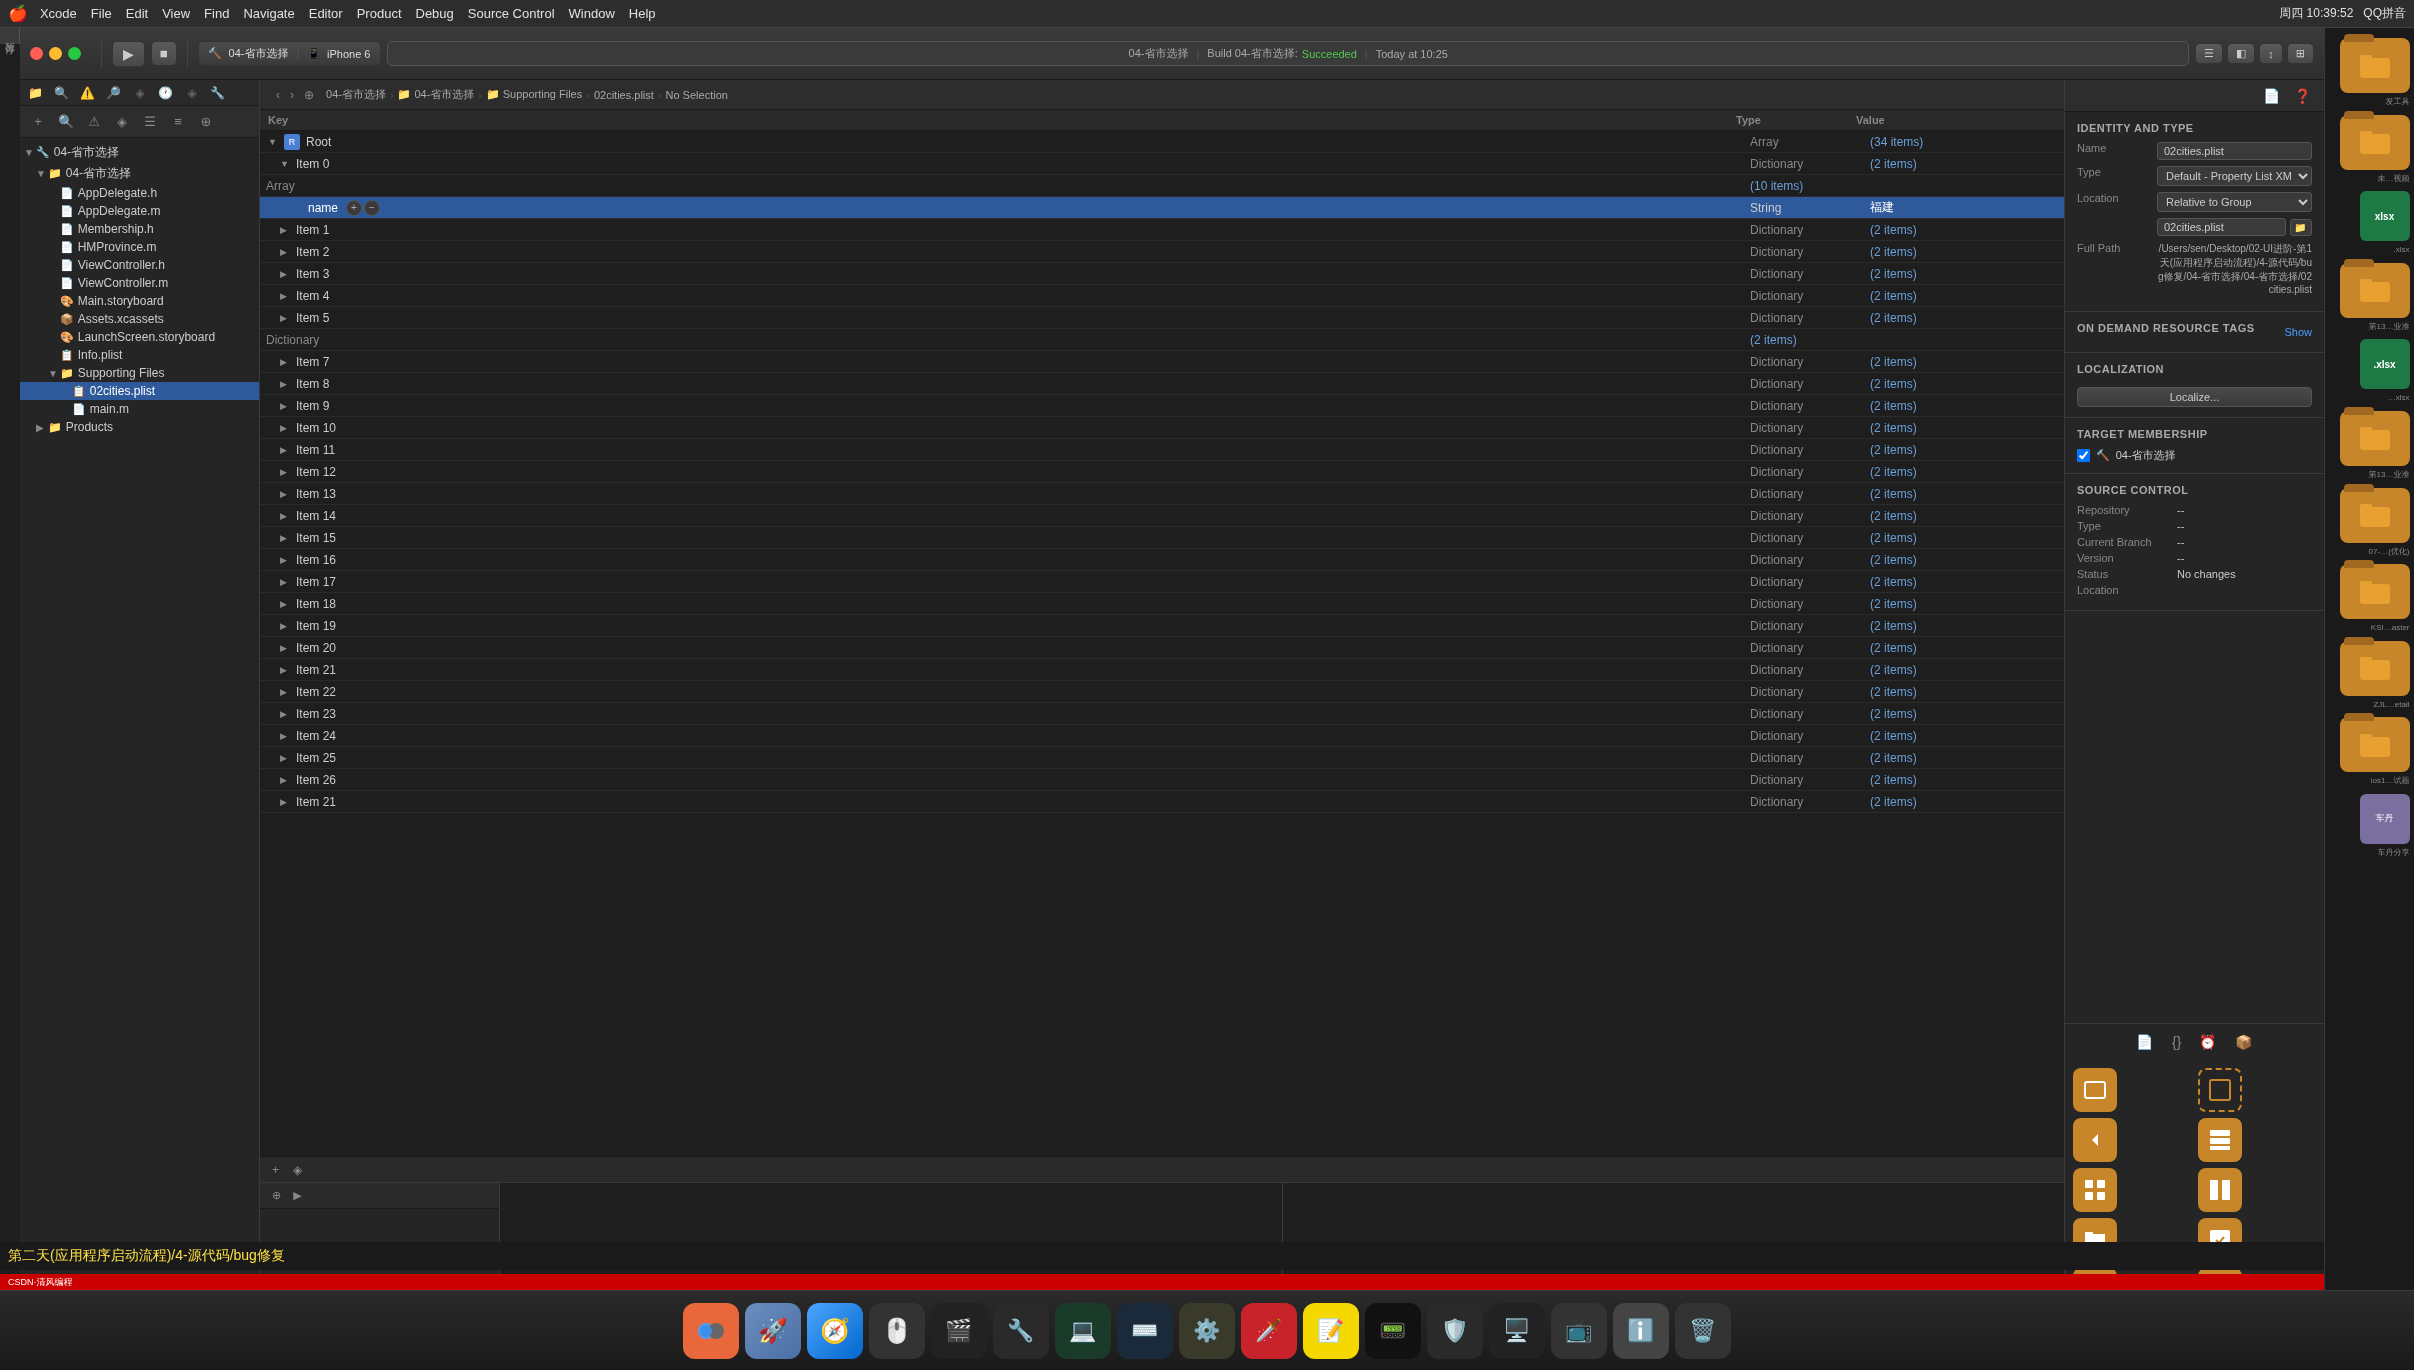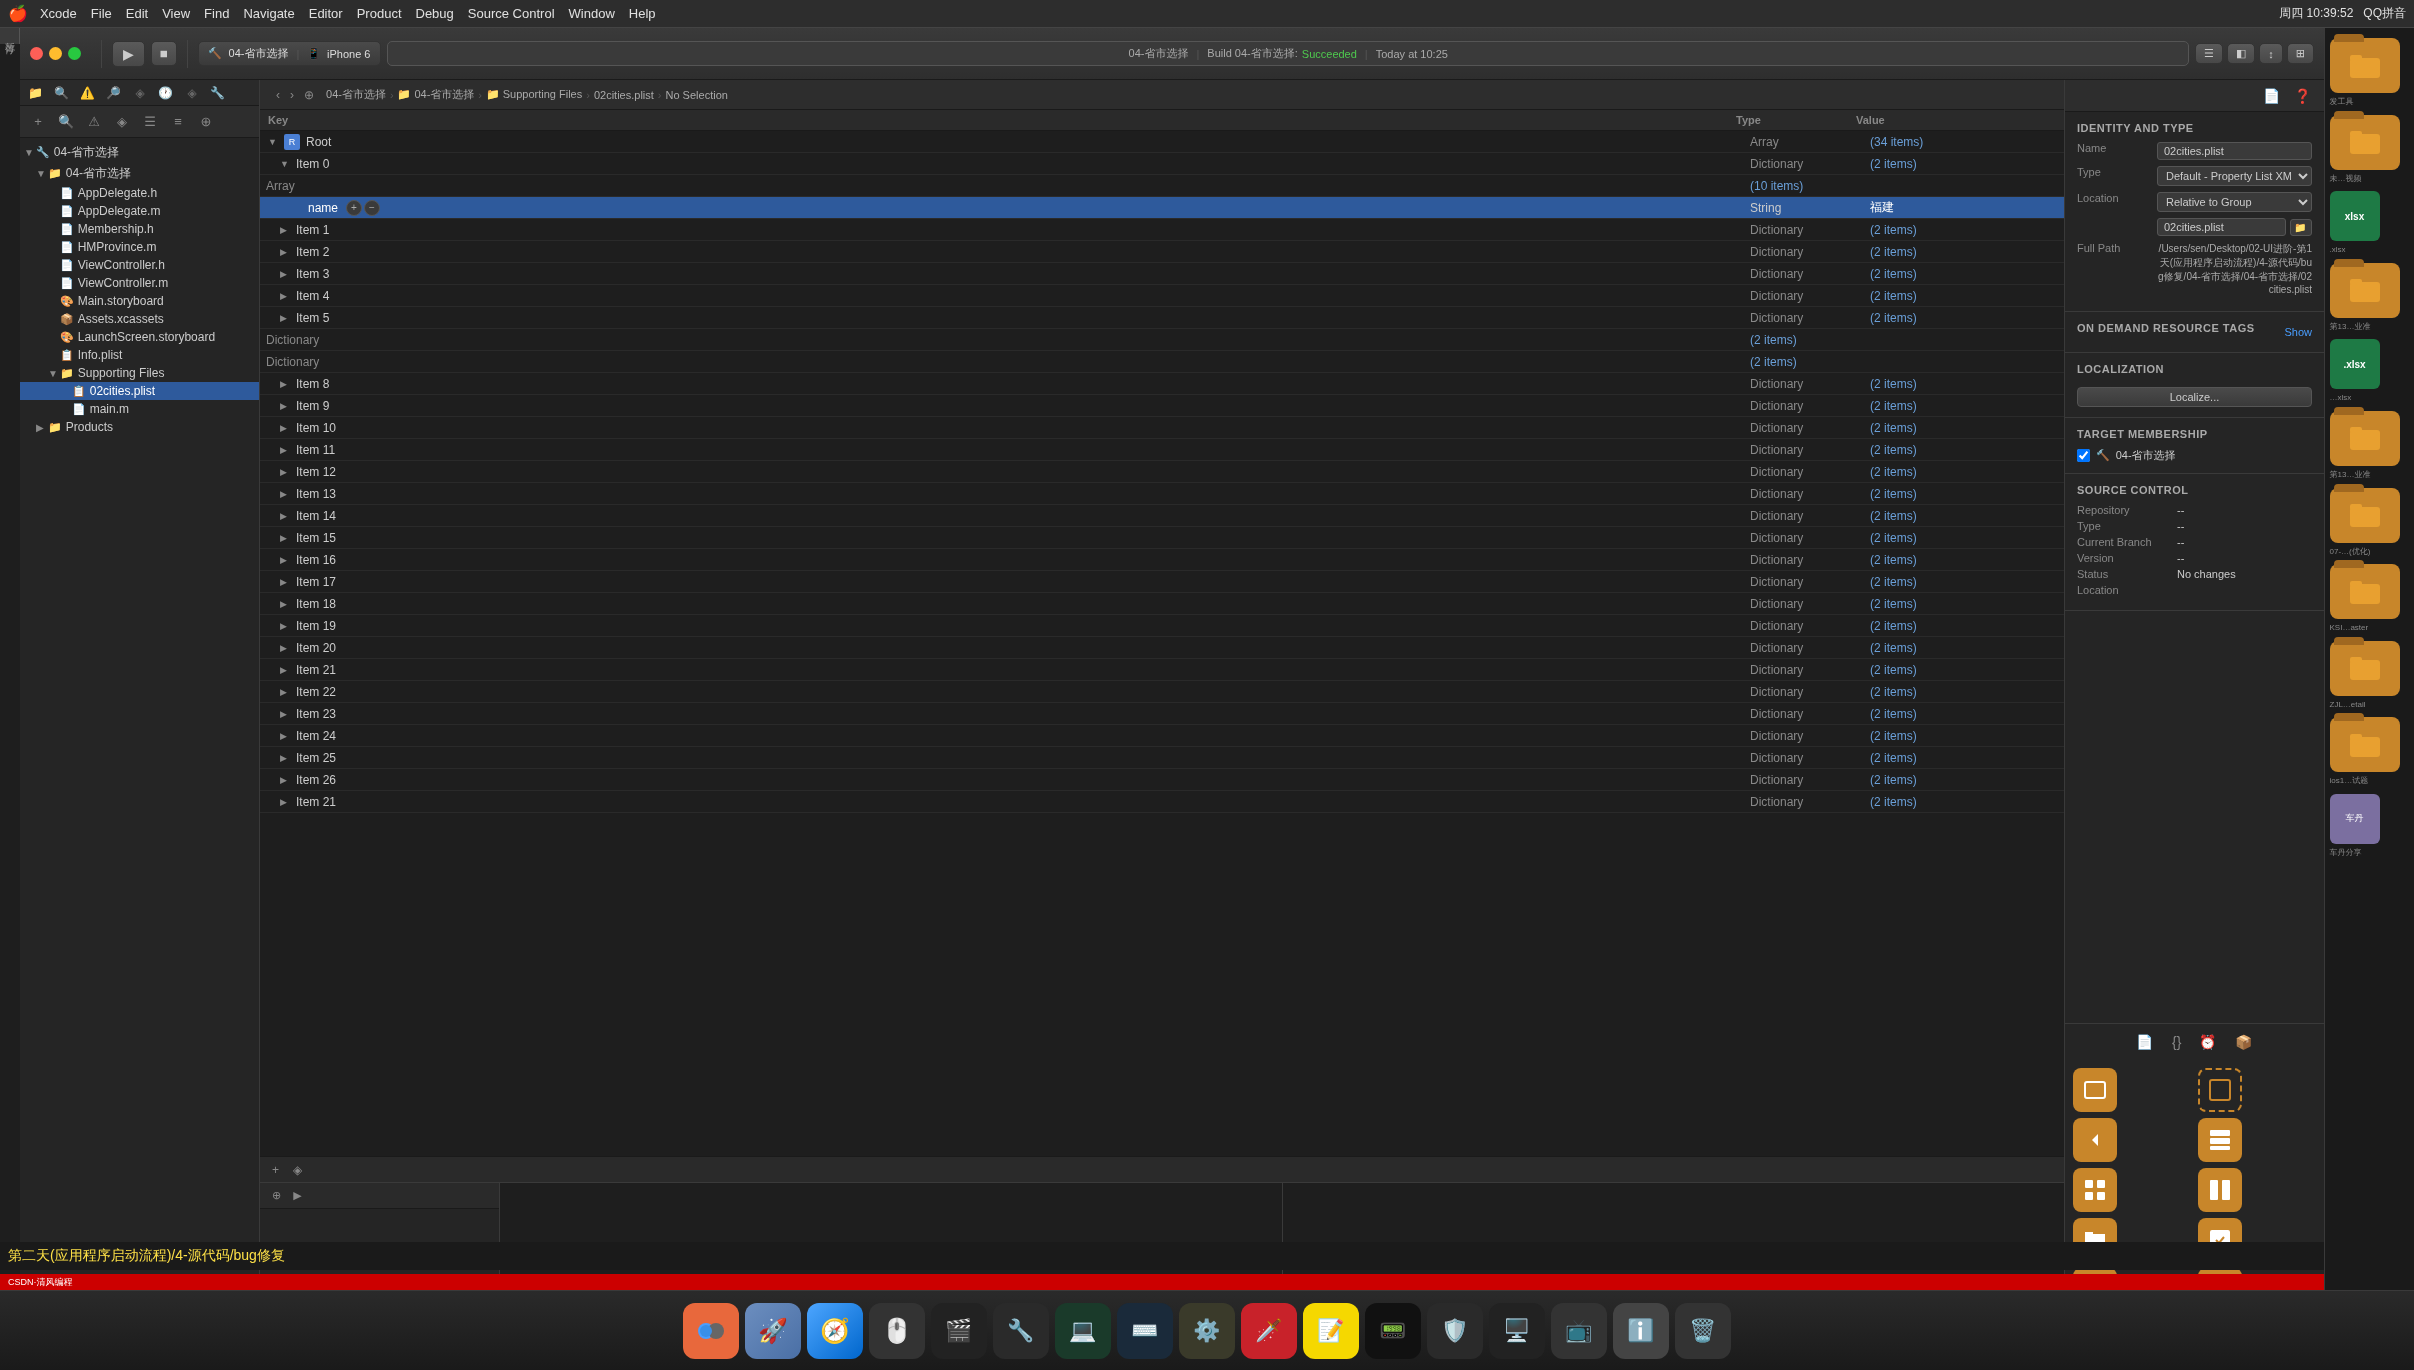--- a/index.html
+++ b/index.html
@@ -473,21 +473,21 @@
       top: -4px;
       left: 4px;
       width: 30px;
       height: 8px;
       background: #a06820;
       border-radius: 4px 4px 0 0;
     }
     .dock-item {
       display: flex;
       flex-direction: column;
-      align-items: flex-start;
+      align-items: flex-end;
       gap: 2px;
       width: 80px;
     }
 
     
     .plist-table::-webkit-scrollbar { width: 8px; }
     .plist-table::-webkit-scrollbar-track { background: #1e1e1e; }
     .plist-table::-webkit-scrollbar-thumb { background: #444; border-radius: 4px; }
 
     .navigator-tree::-webkit-scrollbar { width: 6px; }
@@ -848,20 +848,24 @@
                 <span>Item 5</span>
               </div>
             <div class="plist-type">Dictionary</div>
             <div class="plist-value">(2 items)</div>
           </div>
           <div class="plist-row">
             <div class="plist-type">Dictionary</div>
             <div class="plist-value">(2 items)</div>
           </div>
           <div class="plist-row">
+            <div class="plist-key" style="padding-left:20px;">
+                <span class="expand-arrow collapsed"></span>
+                <span>Item 7</span>
+              </div>
             <div class="plist-type">Dictionary</div>
             <div class="plist-value">(2 items)</div>
           </div>
           <div class="plist-row">
             <div class="plist-key" style="padding-left:20px;">
                 <span class="expand-arrow collapsed"></span>
                 <span>Item 8</span>
               </div>
             <div class="plist-type">Dictionary</div>
             <div class="plist-value">(2 items)</div>

